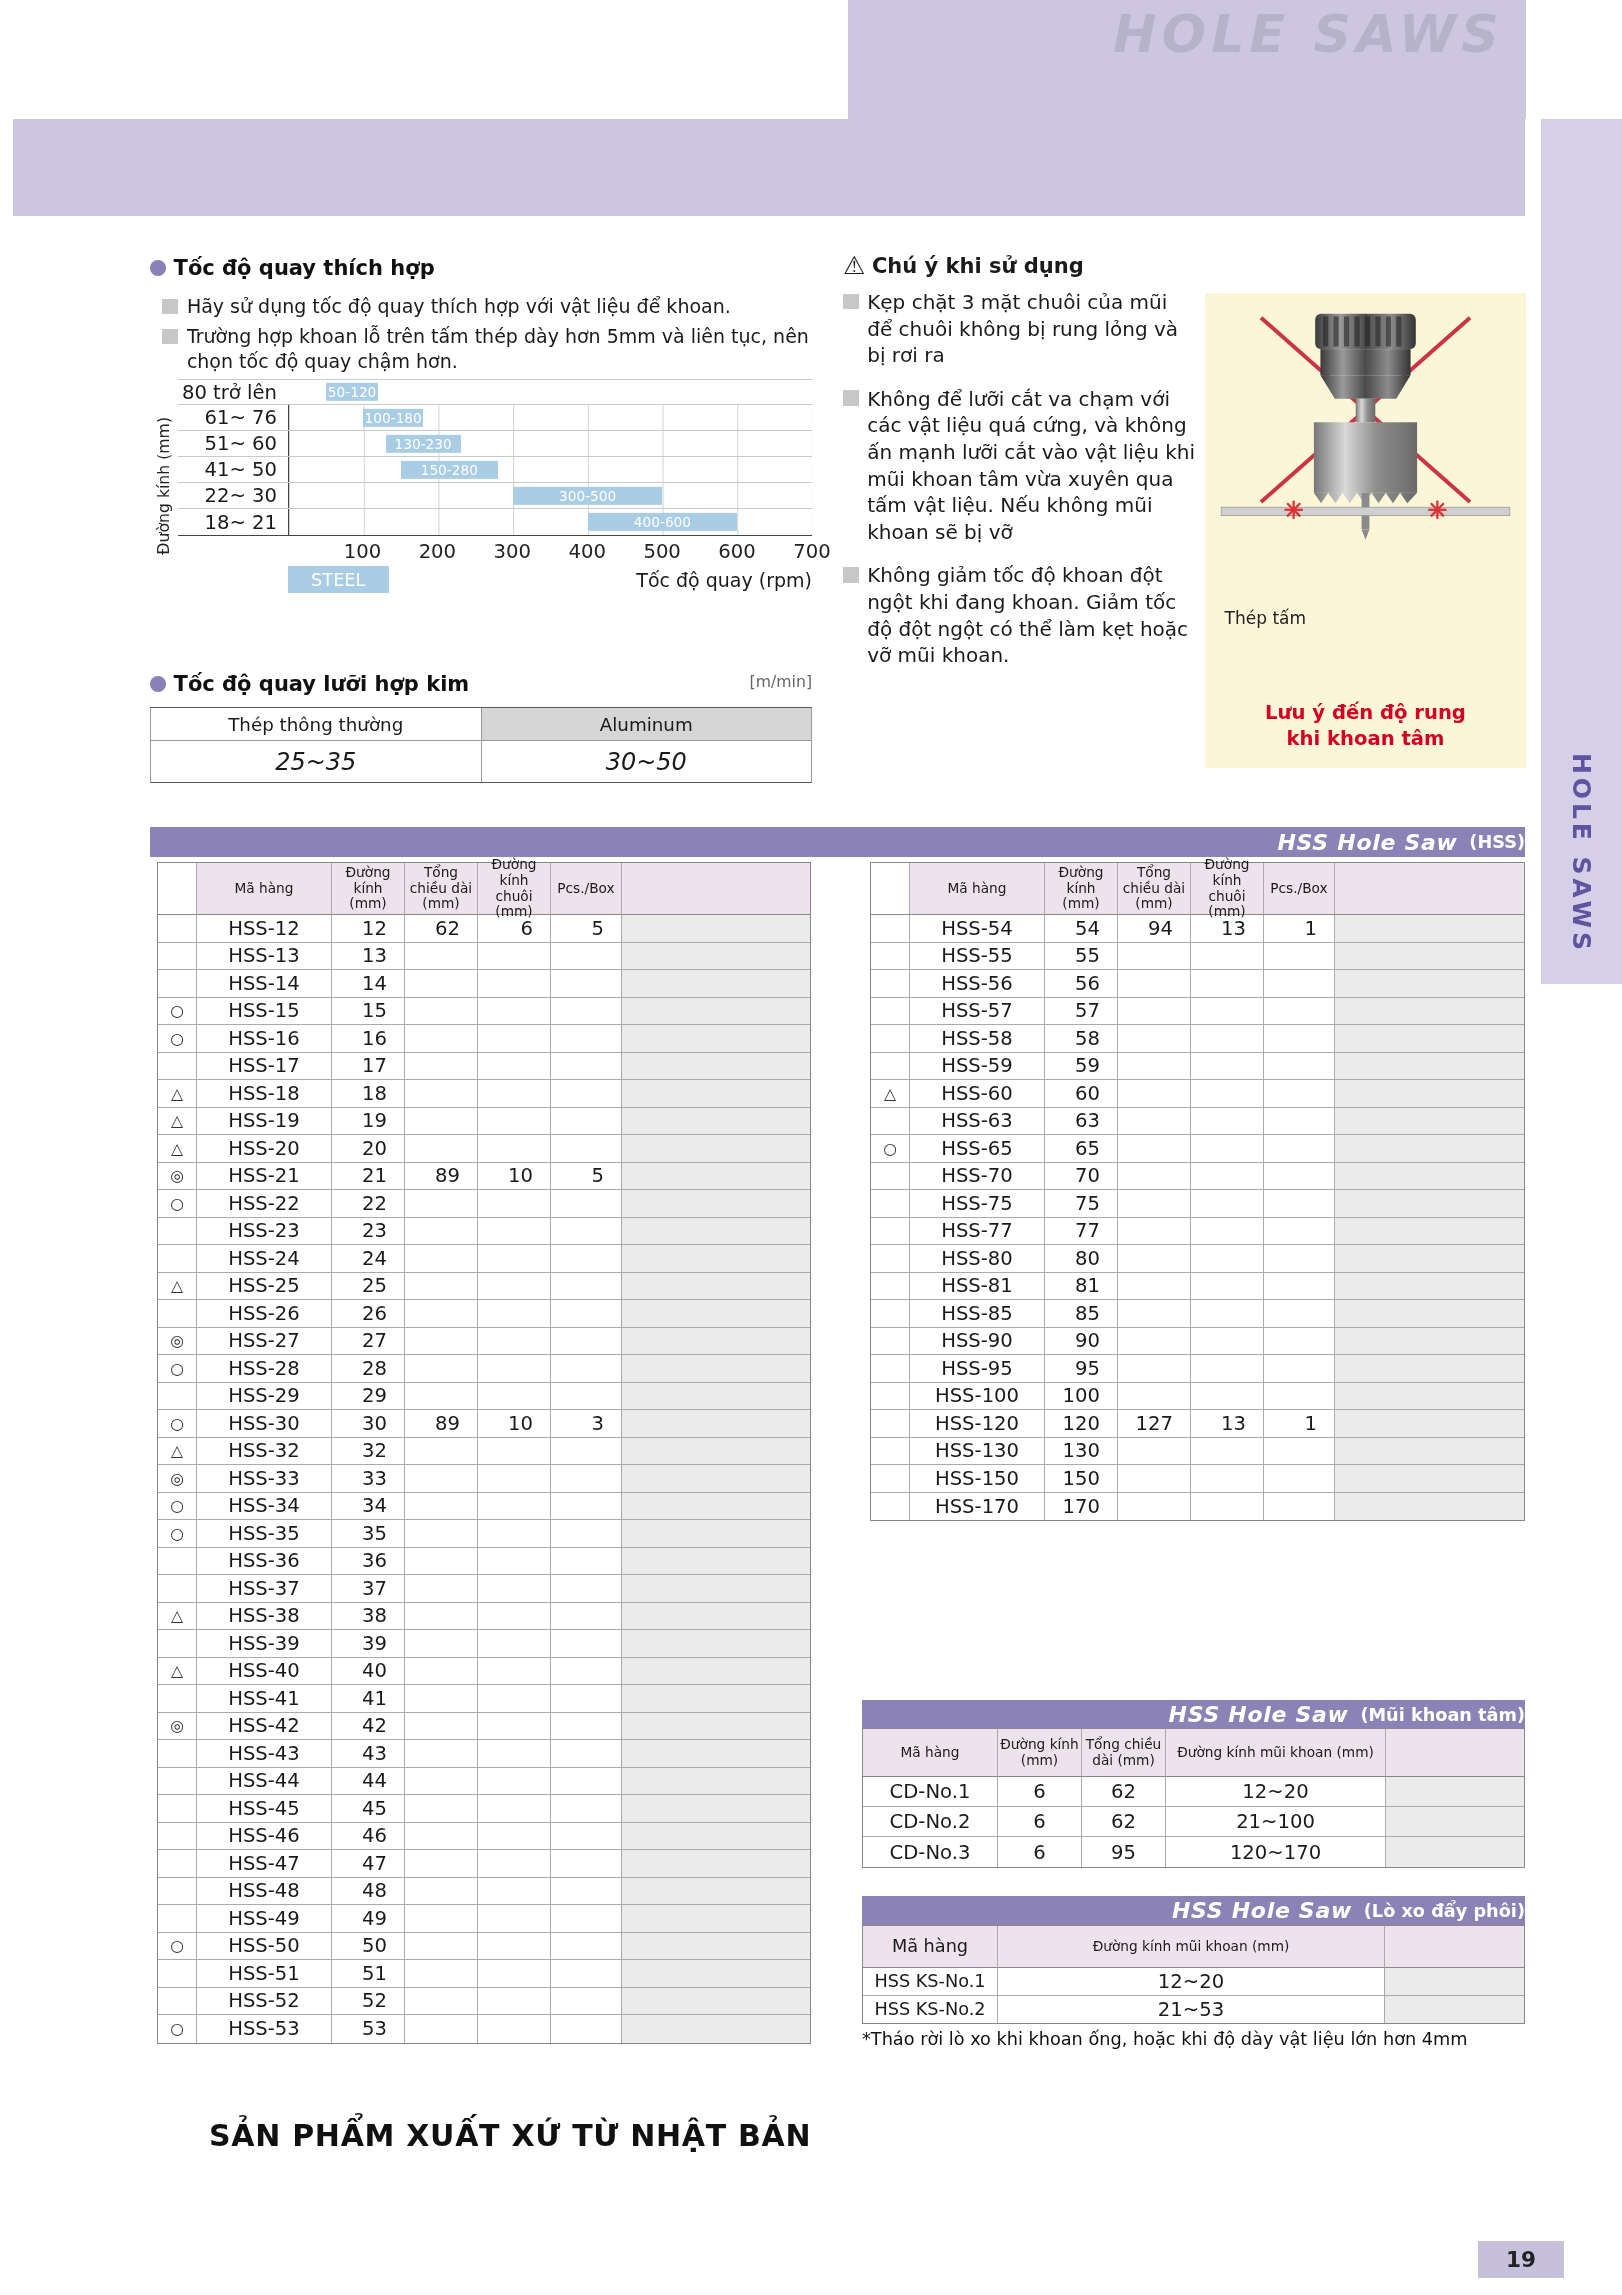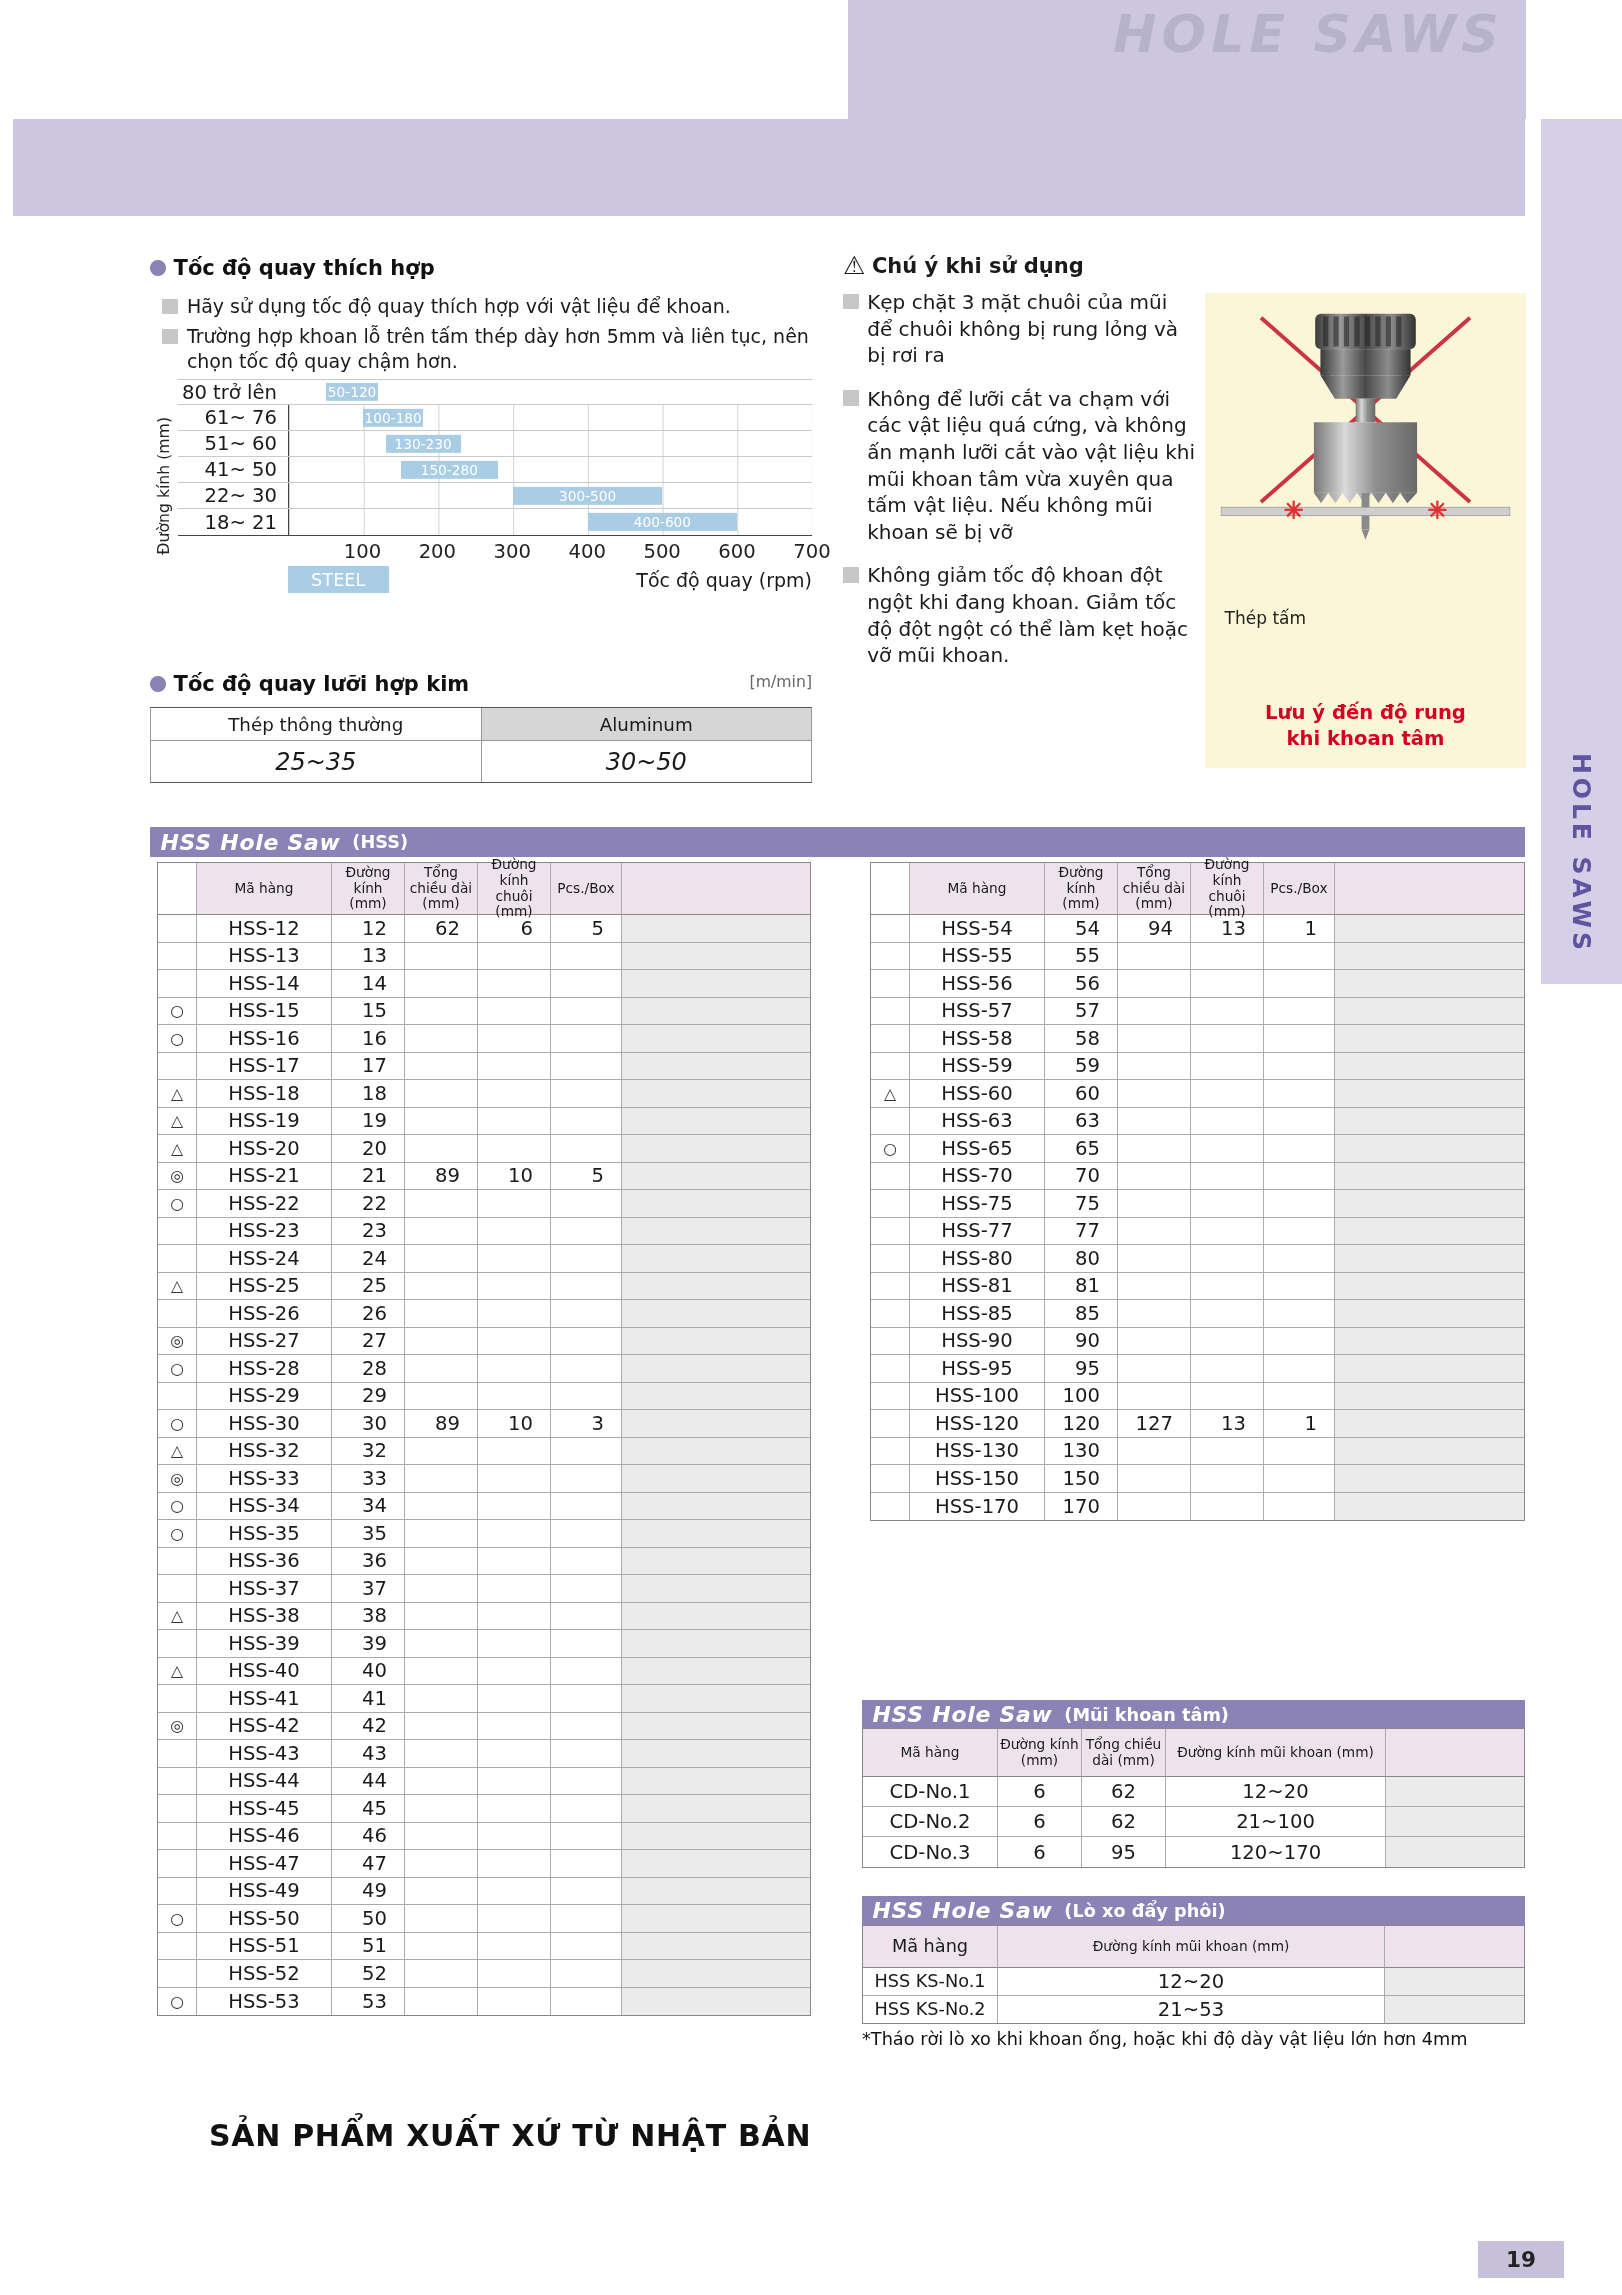--- a/index.html
+++ b/index.html
@@ -70,21 +70,21 @@
   .warn-ico{font-size:25px;line-height:1;}
   .caution-bullets{left:843px;top:289px;width:353px;display:flex;flex-direction:column;gap:17px;}
   .cbul{display:flex;gap:8.5px;font-size:20px;line-height:1.33;}
   .fig-box{left:1205px;top:293px;width:321px;height:475px;background:#fcf6d8;}
   .fig-svg{position:absolute;left:0;top:13px;}
   .fig-caption{position:absolute;left:19.6px;top:315px;font-size:17px;color:#222;}
   .fig-warning{position:absolute;left:0;right:0;bottom:17px;text-align:center;color:#d40022;
                font-weight:bold;font-size:19.6px;line-height:1.3;padding:0 46px;}
 
   
-  .tbar{background:#8b83b6;color:#fff;display:flex;align-items:center;gap:11.8px;padding-left:10.5px;}
+  .tbar{background:#8b83b6;color:#fff;display:flex;align-items:center;gap:11.8px;padding-left:10.5px;justify-content:flex-end;}
   .tbar .t1{font-size:22px;font-weight:bold;font-style:italic;letter-spacing:0.7px;white-space:nowrap;}
   .tbar .t2{font-size:17.7px;font-weight:bold;white-space:nowrap;}
   .main-bar{left:150px;top:827px;width:1375px;height:30px;}
   .cd-bar{left:862px;top:1700px;width:663px;height:29px;}
   .sp-bar{left:862px;top:1896px;width:663px;height:29px;}
 
   
   .ptable{border:0.7px solid #888;background:#fff;}
   .pl{left:157px;top:862px;width:654px;}
   .pr{left:870px;top:862px;width:655px;}
@@ -633,20 +633,29 @@
         <div class="pcell col-sym"></div>
         <div class="pcell col-code">HSS-47</div>
         <div class="pcell col-dia pnum">47</div>
         <div class="pcell col-len pnum"></div>
         <div class="pcell col-shank pnum"></div>
         <div class="pcell col-box pnum"></div>
         <div class="pcell col-fill"></div>
       </div>
       <div class="prow">
         <div class="pcell col-sym"></div>
+        <div class="pcell col-code">HSS-48</div>
+        <div class="pcell col-dia pnum">48</div>
+        <div class="pcell col-len pnum"></div>
+        <div class="pcell col-shank pnum"></div>
+        <div class="pcell col-box pnum"></div>
+        <div class="pcell col-fill"></div>
+      </div>
+      <div class="prow">
+        <div class="pcell col-sym"></div>
         <div class="pcell col-code">HSS-49</div>
         <div class="pcell col-dia pnum">49</div>
         <div class="pcell col-len pnum"></div>
         <div class="pcell col-shank pnum"></div>
         <div class="pcell col-box pnum"></div>
         <div class="pcell col-fill"></div>
       </div>
       <div class="prow">
         <div class="pcell col-sym">○</div>
         <div class="pcell col-code">HSS-50</div>

